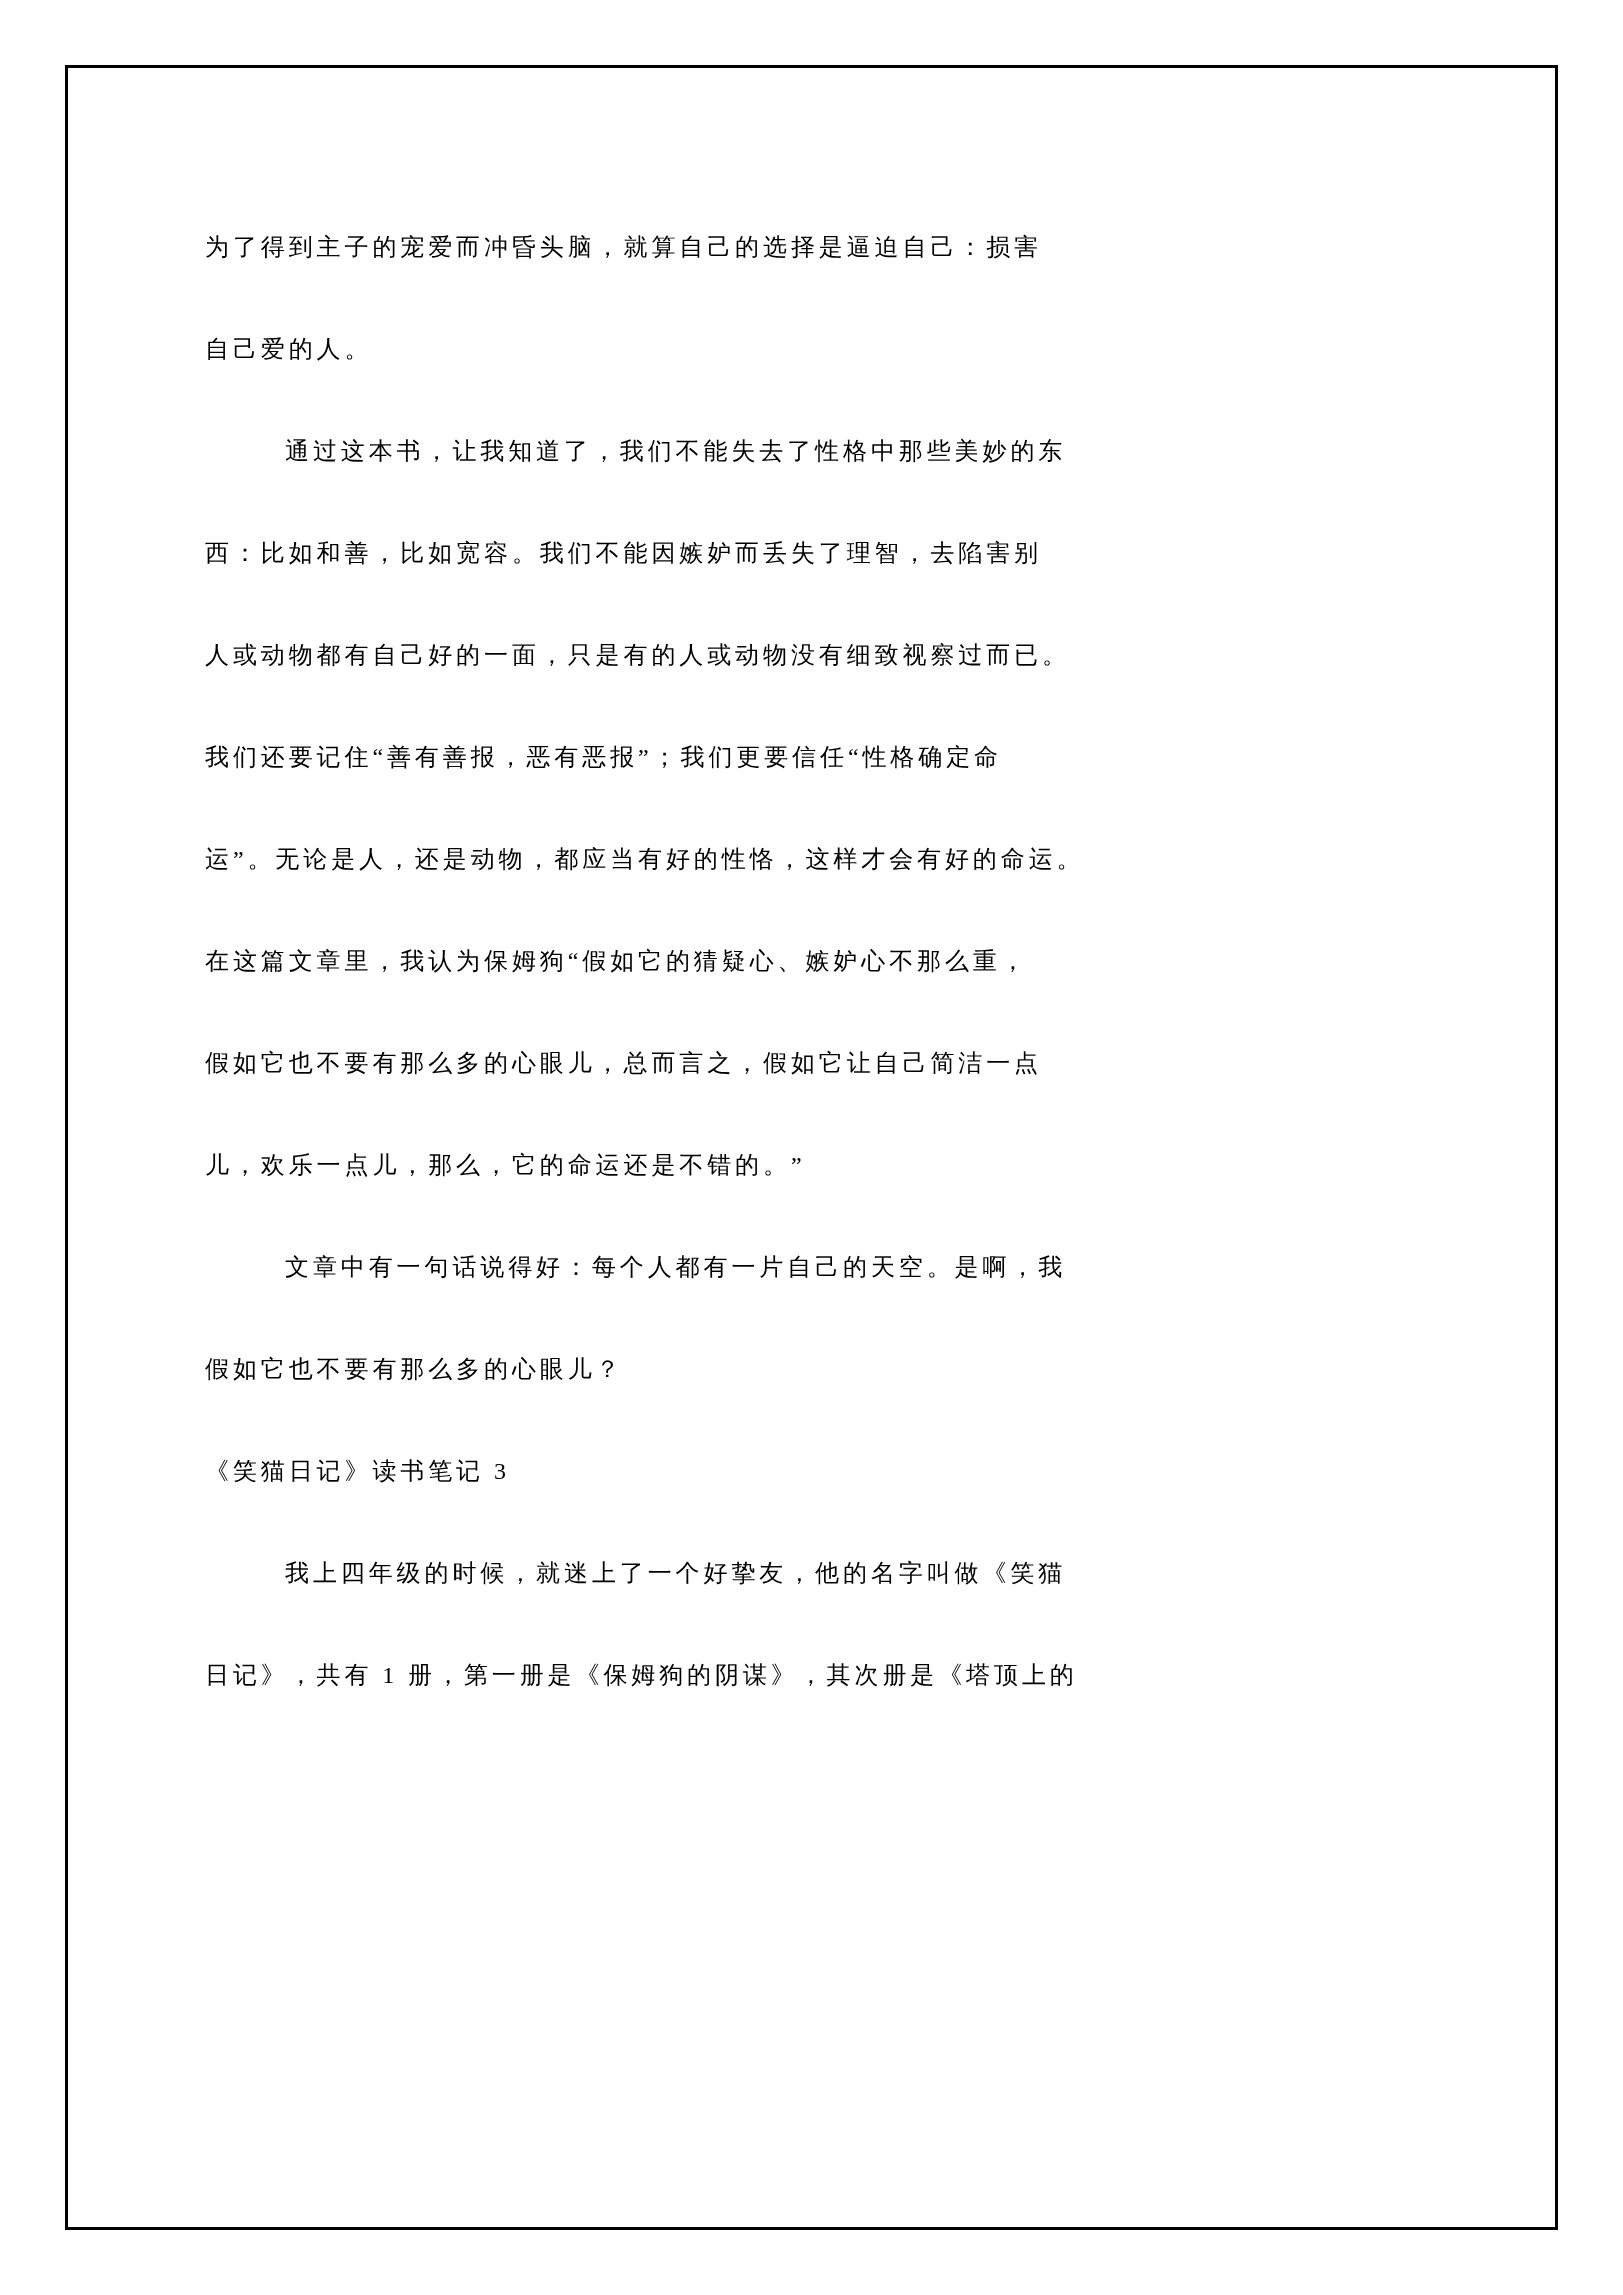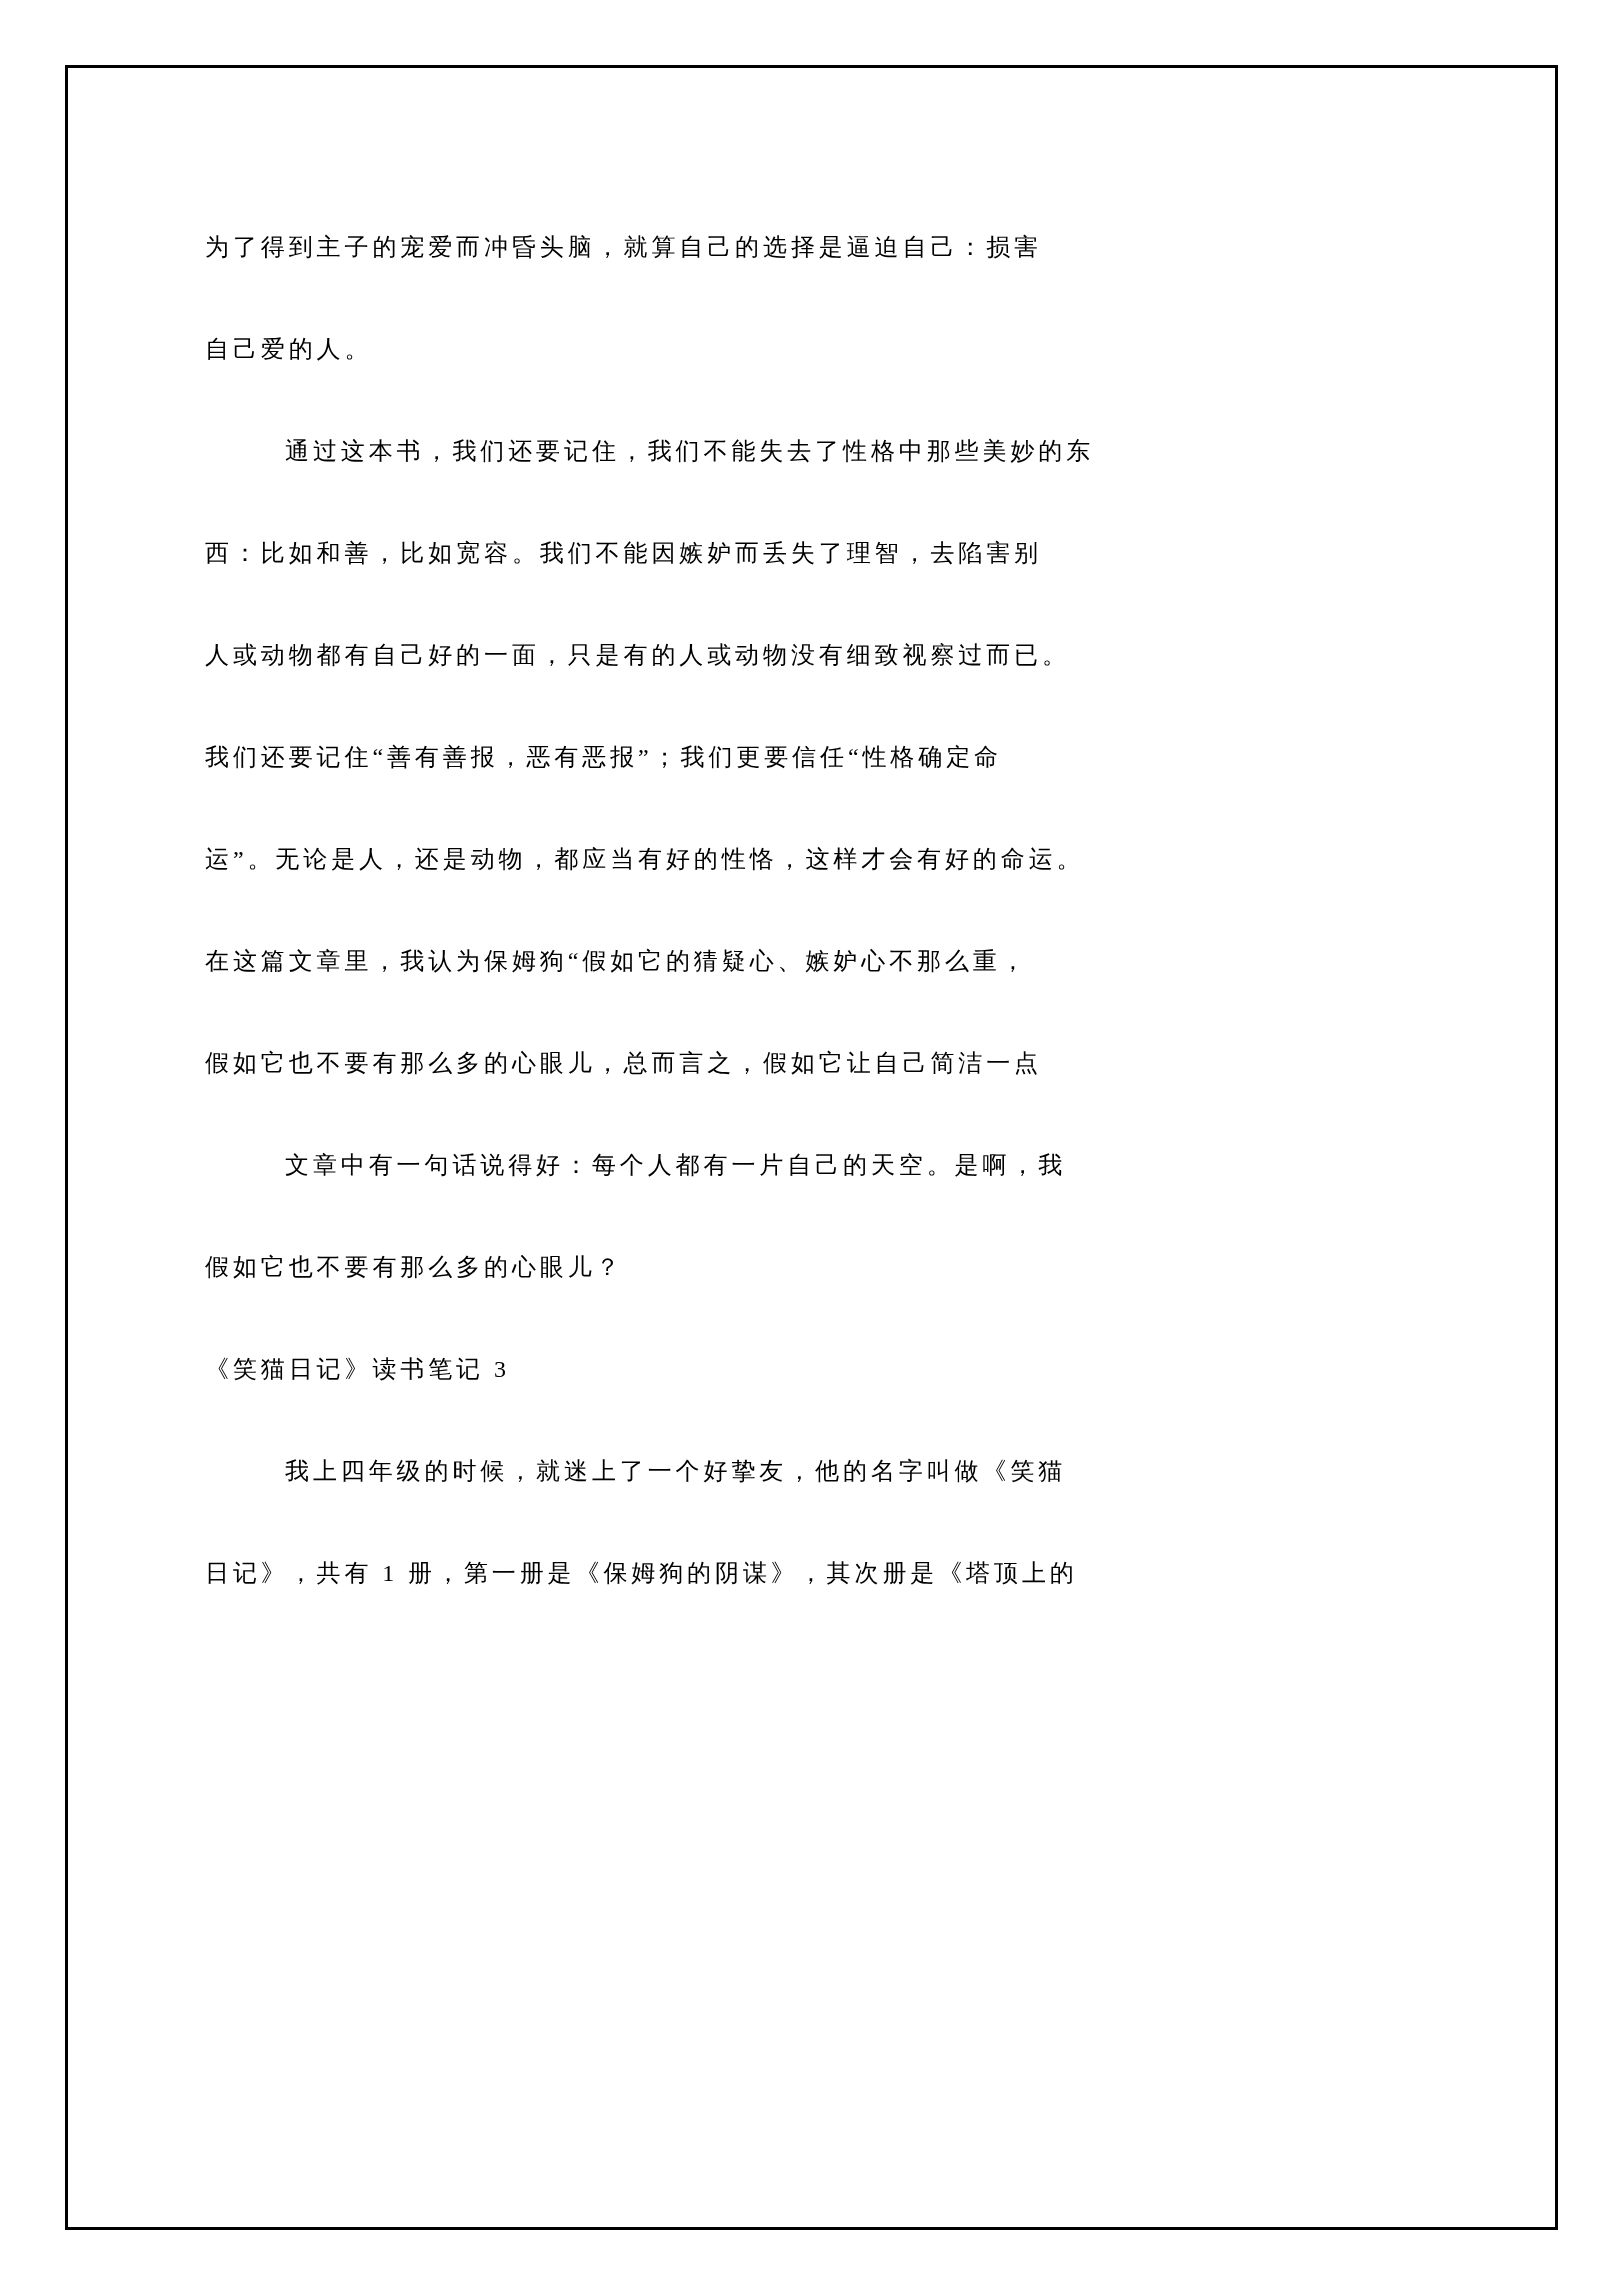--- a/index.html
+++ b/index.html
@@ -55,27 +55,28 @@
 </style>
 </head>
 <body>
 
 <div class="page">
   <div class="frame"></div>
 
   <div class="text-layer">
     <div class="line">为了得到主子的宠爱而冲昏头脑，就算自己的选择是逼迫自己：损害</div>
     <div class="line">自己爱的人。</div>
-    <div class="line indent">通过这本书，我们还要记住，我们不能失去了性格中那些美妙的东</div>
+    <div class="line indent">通过这本书，让我知道了，我们不能失去了性格中那些美妙的东</div>
     <div class="line">西：比如和善，比如宽容。我们不能因嫉妒而丢失了理智，去陷害别</div>
     <div class="line">人或动物都有自己好的一面，只是有的人或动物没有细致视察过而已。</div>
     <div class="line">我们还要记住“善有善报，恶有恶报”；我们更要信任“性格确定命</div>
     <div class="line">运”。无论是人，还是动物，都应当有好的性恪，这样才会有好的命运。</div>
     <div class="line">在这篇文章里，我认为保姆狗“假如它的猜疑心、嫉妒心不那么重，</div>
     <div class="line">假如它也不要有那么多的心眼儿，总而言之，假如它让自己简洁一点</div>
+    <div class="line">儿，欢乐一点儿，那么，它的命运还是不错的。”</div>
     <div class="line indent">文章中有一句话说得好：每个人都有一片自己的天空。是啊，我</div>
     <div class="line">假如它也不要有那么多的心眼儿？</div>
     <div class="line">《笑猫日记》读书笔记 3</div>
     <div class="line indent">我上四年级的时候，就迷上了一个好挚友，他的名字叫做《笑猫</div>
     <div class="line">日记》，共有 1 册，第一册是《保姆狗的阴谋》，其次册是《塔顶上的</div>
   </div>
 
 </div>
 
 

